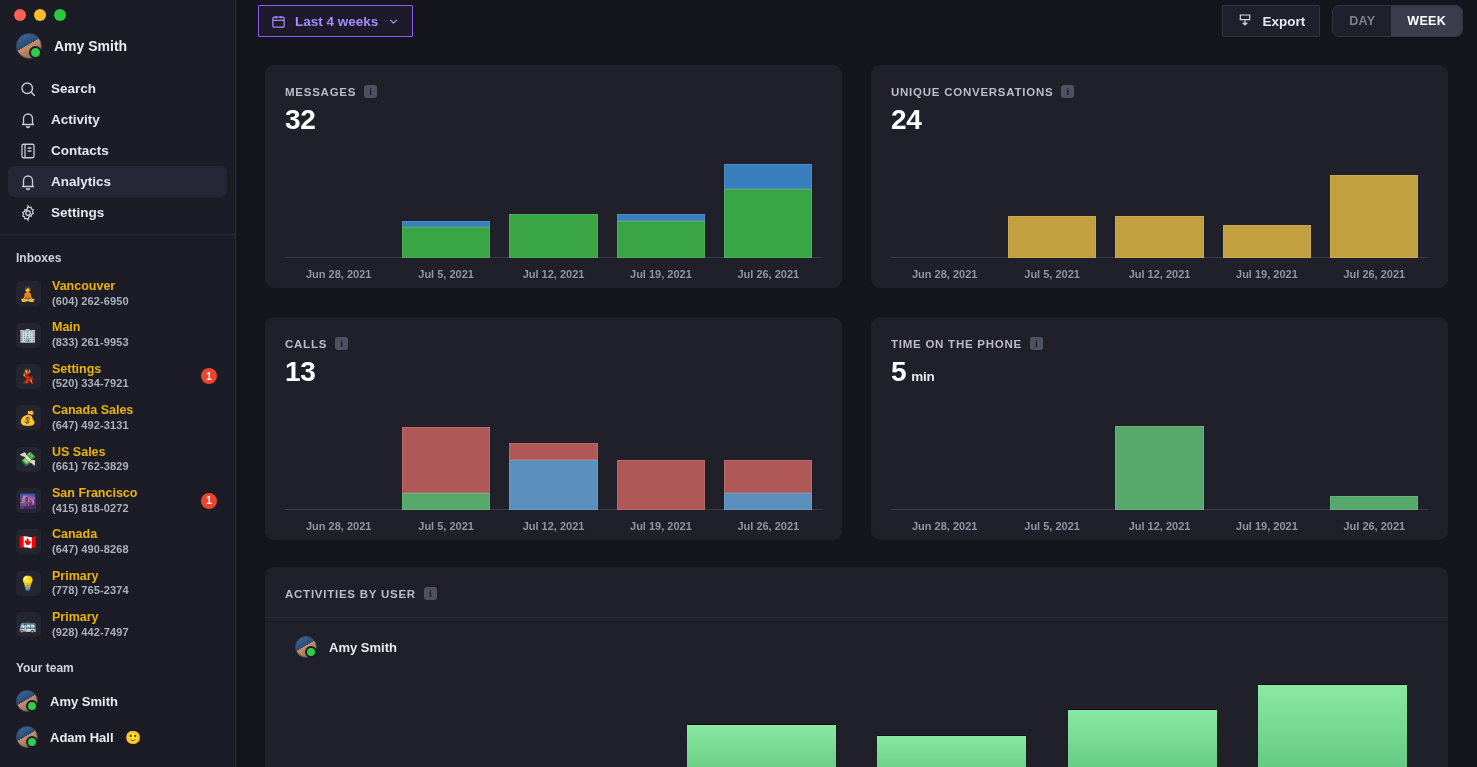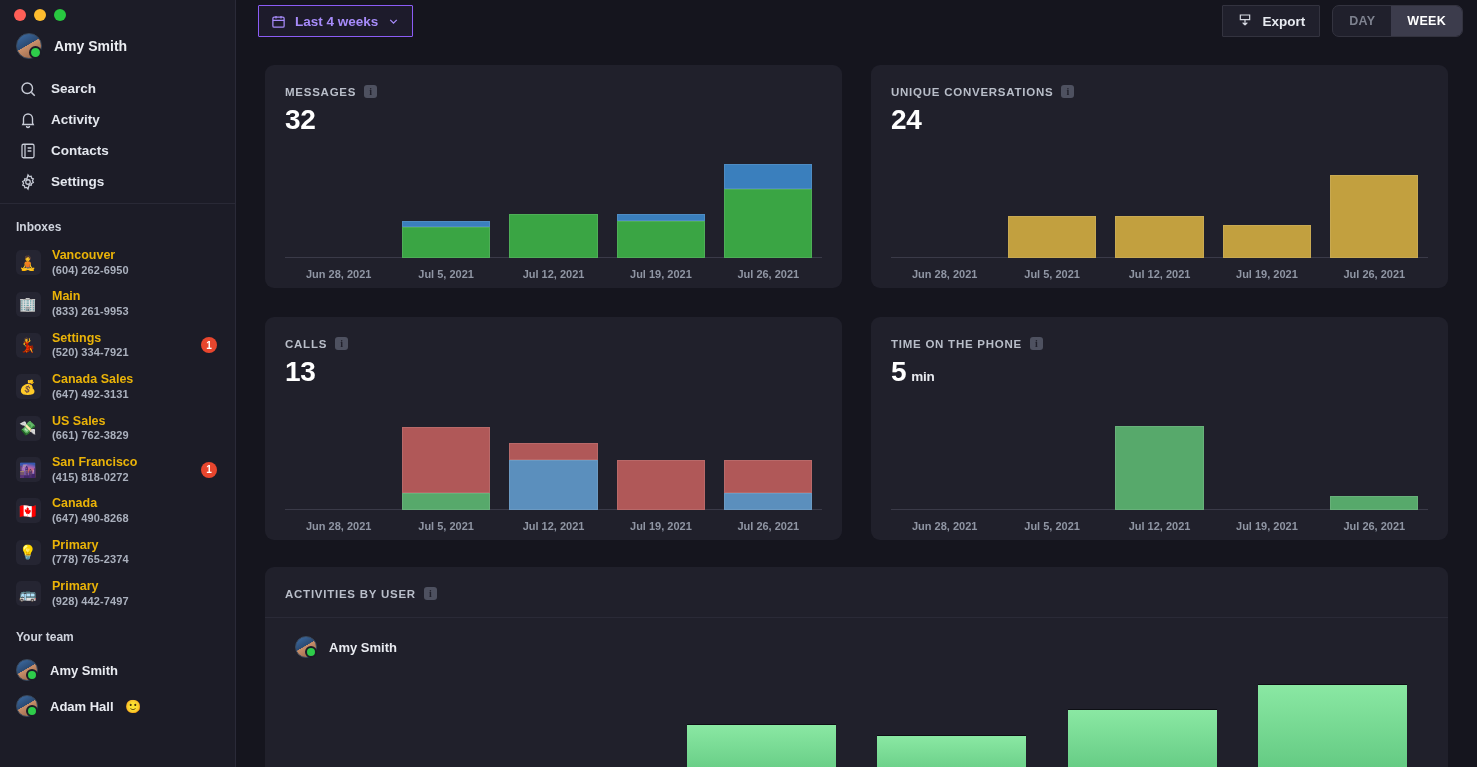--- a/index.html
+++ b/index.html
@@ -188,20 +188,29 @@
           <span class="nav-label">Activity</span>
         </div>
         <div class="nav-item">
           <span class="nav-ico">
             <svg viewBox="0 0 24 24" fill="none" stroke="currentColor" stroke-width="1.7">
               <rect x="4" y="3" width="16" height="18" rx="2"></rect>
               <path d="M8 3v18M11.5 8h5M11.5 12h5"></path>
             </svg>
           </span>
           <span class="nav-label">Contacts</span>
+        </div>
+        <div class="nav-item active">
+          <span class="nav-ico">
+            <svg viewBox="0 0 24 24" fill="none" stroke="currentColor" stroke-width="1.8">
+              <path d="M6 16V10a6 6 0 1112 0v6l1 2H5z"></path>
+              <path d="M10 20a2 2 0 004 0"></path>
+            </svg>
+          </span>
+          <span class="nav-label">Analytics</span>
         </div>
         <div class="nav-item">
           <span class="nav-ico">
             <svg viewBox="0 0 24 24" fill="none" stroke="currentColor" stroke-width="1.7">
               <circle cx="12" cy="12" r="3"></circle>
               <path d="M12 2.6l1.6 2.2 2.6-.6.5 2.6 2.4 1.1-1.2 2.4 1.2 2.4-2.4 1.1-.5 2.6-2.6-.6L12 21.4l-1.6-2.2-2.6.6-.5-2.6-2.4-1.1L6.1 13.7 4.9 11.3l2.4-1.1.5-2.6 2.6.6z"></path>
             </svg>
           </span>
           <span class="nav-label">Settings</span>
         </div>

